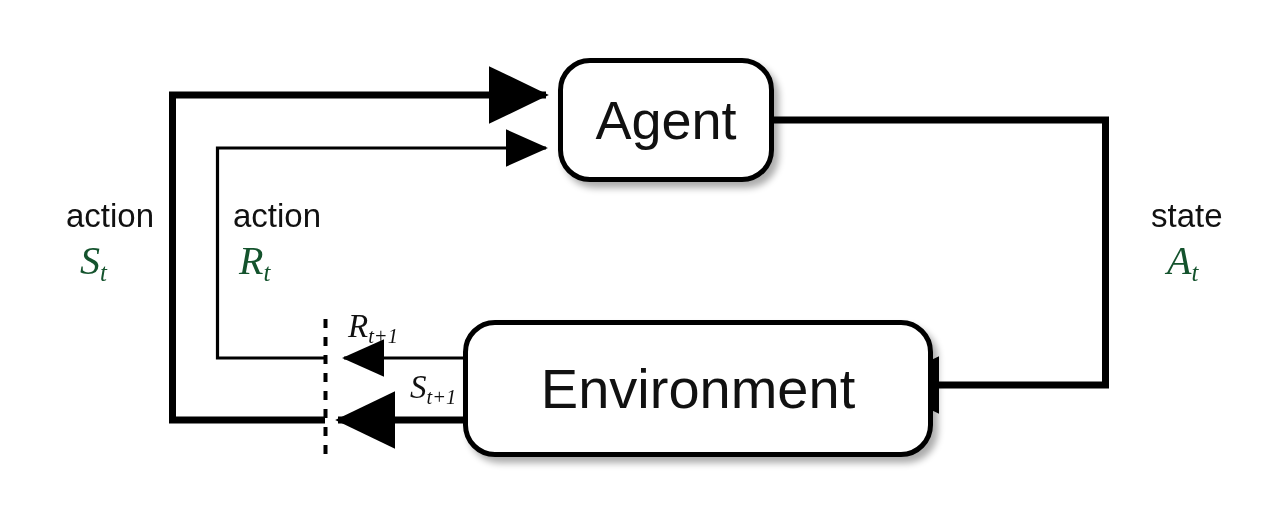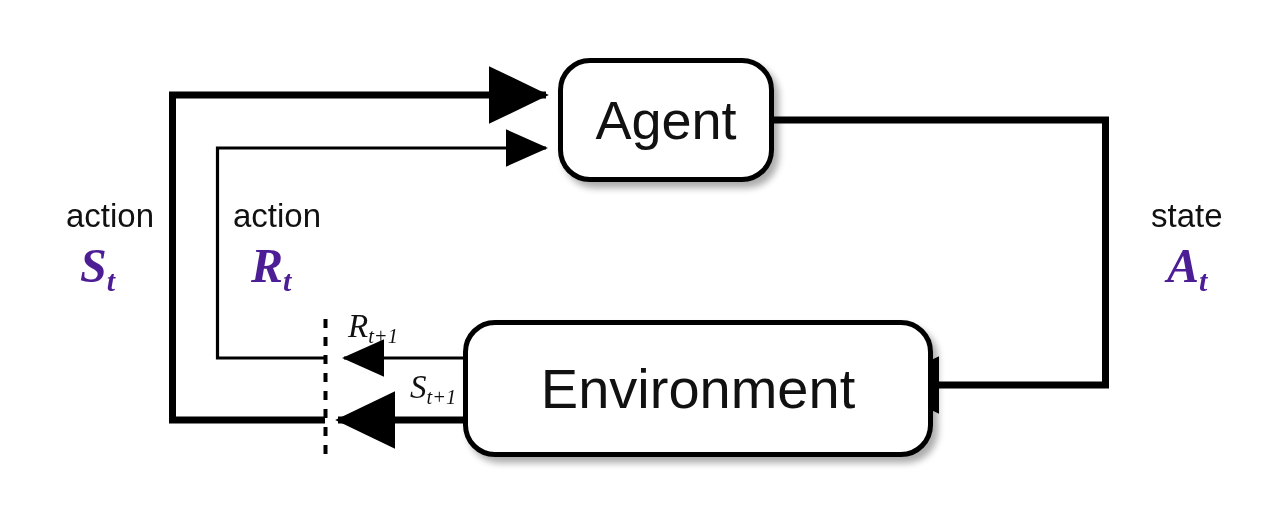--- a/index.html
+++ b/index.html
@@ -71,38 +71,37 @@
     display: block;
     font-family: "Liberation Sans", sans-serif;
     font-size: 33px;
     color: #111111;
     line-height: 1.12;
   }
   .signal-sym {
     display: block;
     font-family: "Liberation Serif", serif;
     font-style: italic;
-    font-size: 48px;
-    color: #4c1d95;
+    font-size: 40px;
+    color: #14532d;
     line-height: 1.2;
     margin-top: 2px;
-    font-weight: bold;
   }
   .signal-sym sub {
     font-size: 0.62em;
     font-style: italic;
     vertical-align: baseline;
     position: relative;
     bottom: -0.30em;
     letter-spacing: 0.01em;
   }
   #label-state      { left: 66px;   top: 198px; }
   #label-state .signal-sym { margin-left: 14px; }
   #label-reward     { left: 233px;  top: 198px; }
-  #label-reward .signal-sym { margin-left: 18px; }
+  #label-reward .signal-sym { margin-left: 6px; }
   #label-action     { left: 1151px; top: 198px; }
   #label-action .signal-sym { margin-left: 16px; }
 
   
   .edge-sym {
     position: absolute;
     z-index: 4;
     font-family: "Liberation Serif", serif;
     font-style: italic;
     font-size: 33px;

